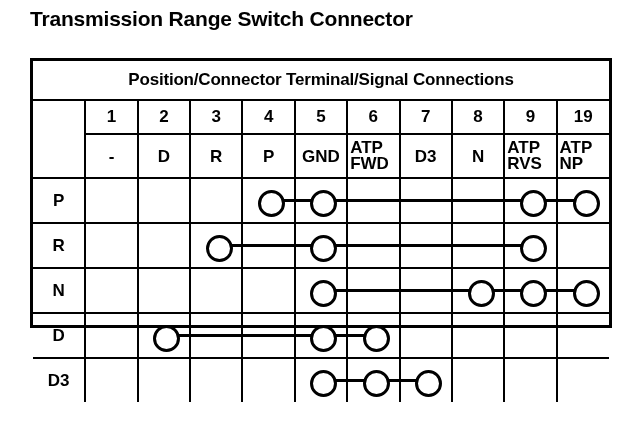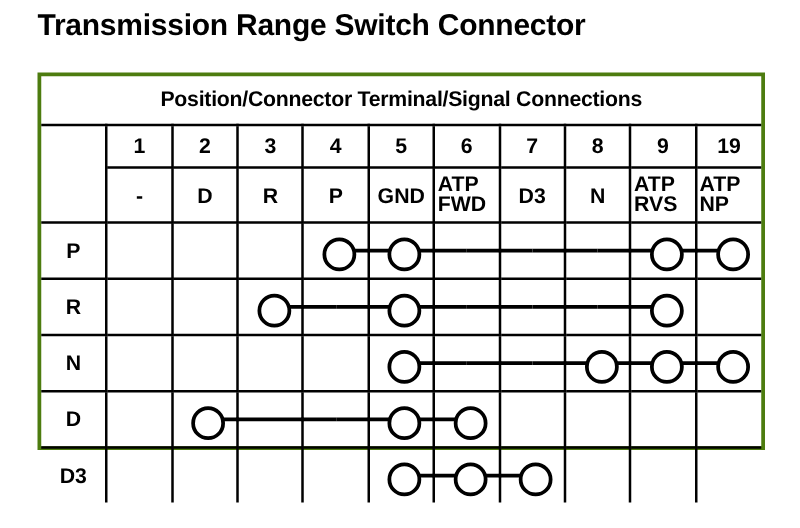--- a/index.html
+++ b/index.html
@@ -15,34 +15,34 @@
     color: #000000;
     overflow: hidden;
     -webkit-font-smoothing: none;
   }
 
   
   #page-title {
     position: absolute;
     left: 30px;
     top: 7px;
-    font-size: 24px;
+    font-size: 21px;
     font-weight: bold;
     letter-spacing: -0.2px;
     white-space: nowrap;
   }
 
   
   #table-wrap {
     position: absolute;
     left: 30px;
     top: 58px;
     width: 582px;
-    height: 302px;
-    border: 3px solid #4d7c0f;
+    height: 270px;
+    border: 3px solid #000000;
     box-sizing: border-box;
     background: #fff;
   }
 
   table.grid {
     border-collapse: collapse;
     width: 100%;
     height: 100%;
     table-layout: fixed;
   }

